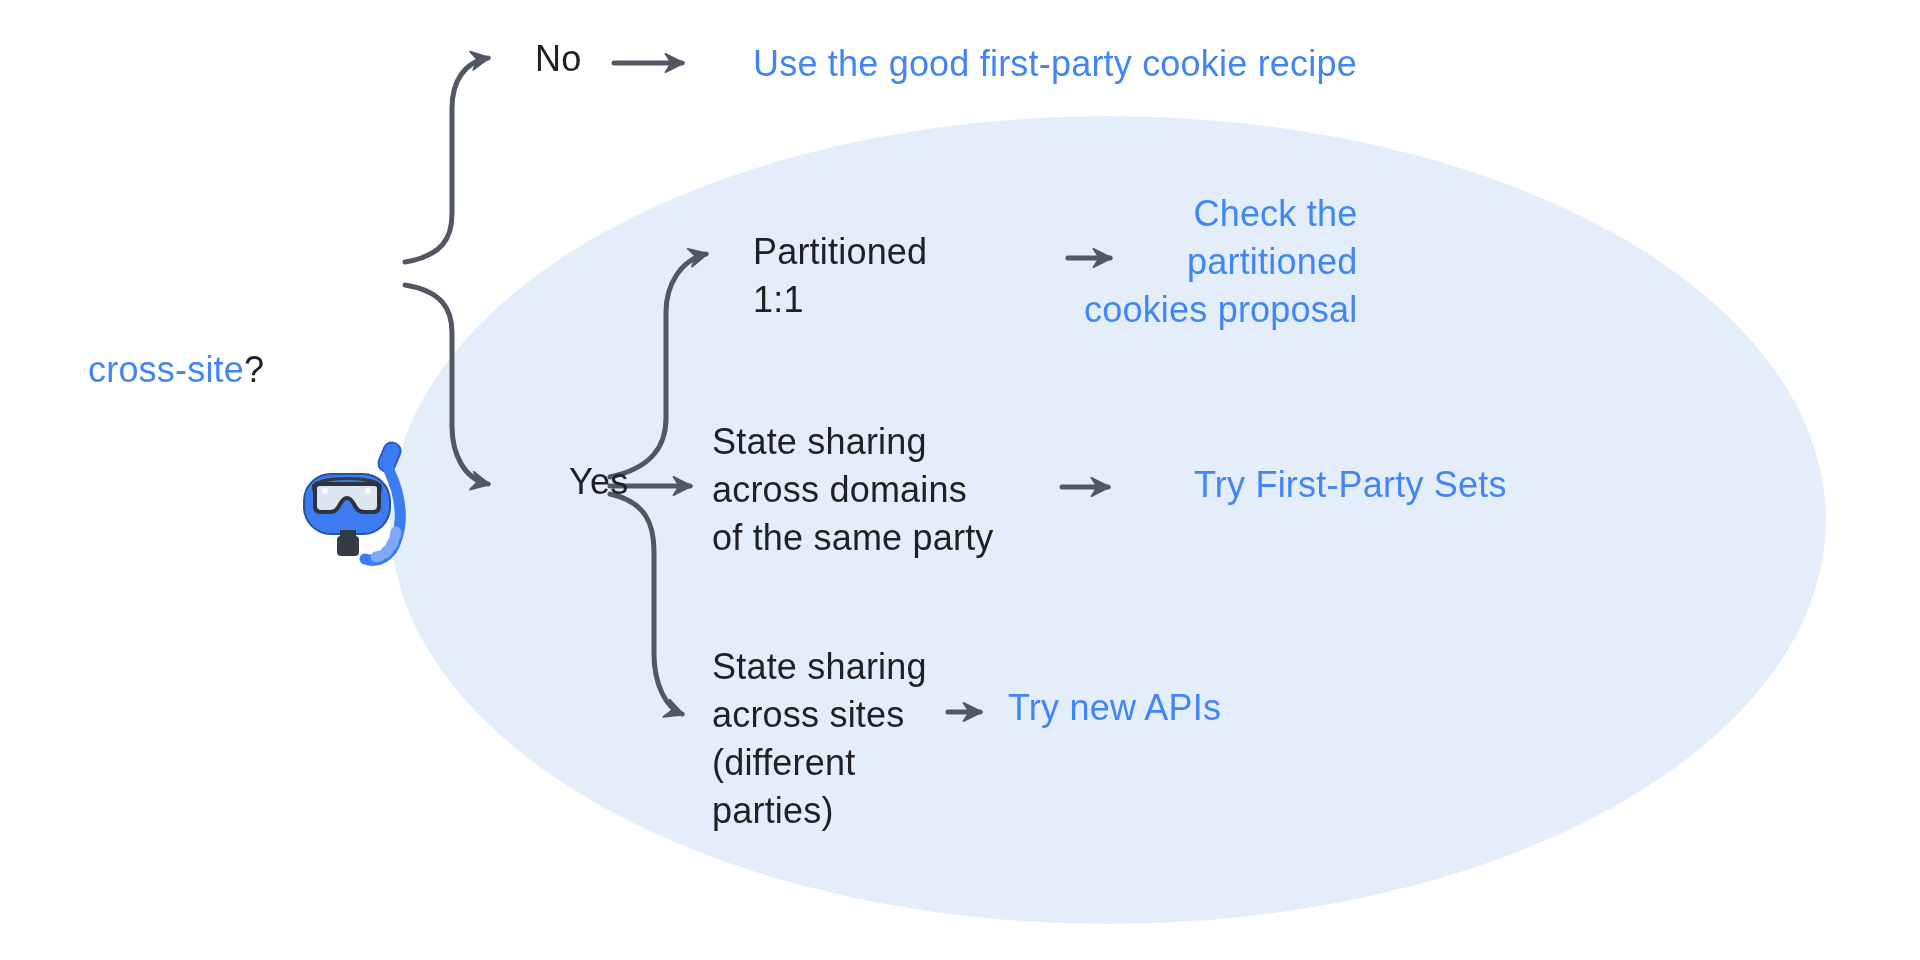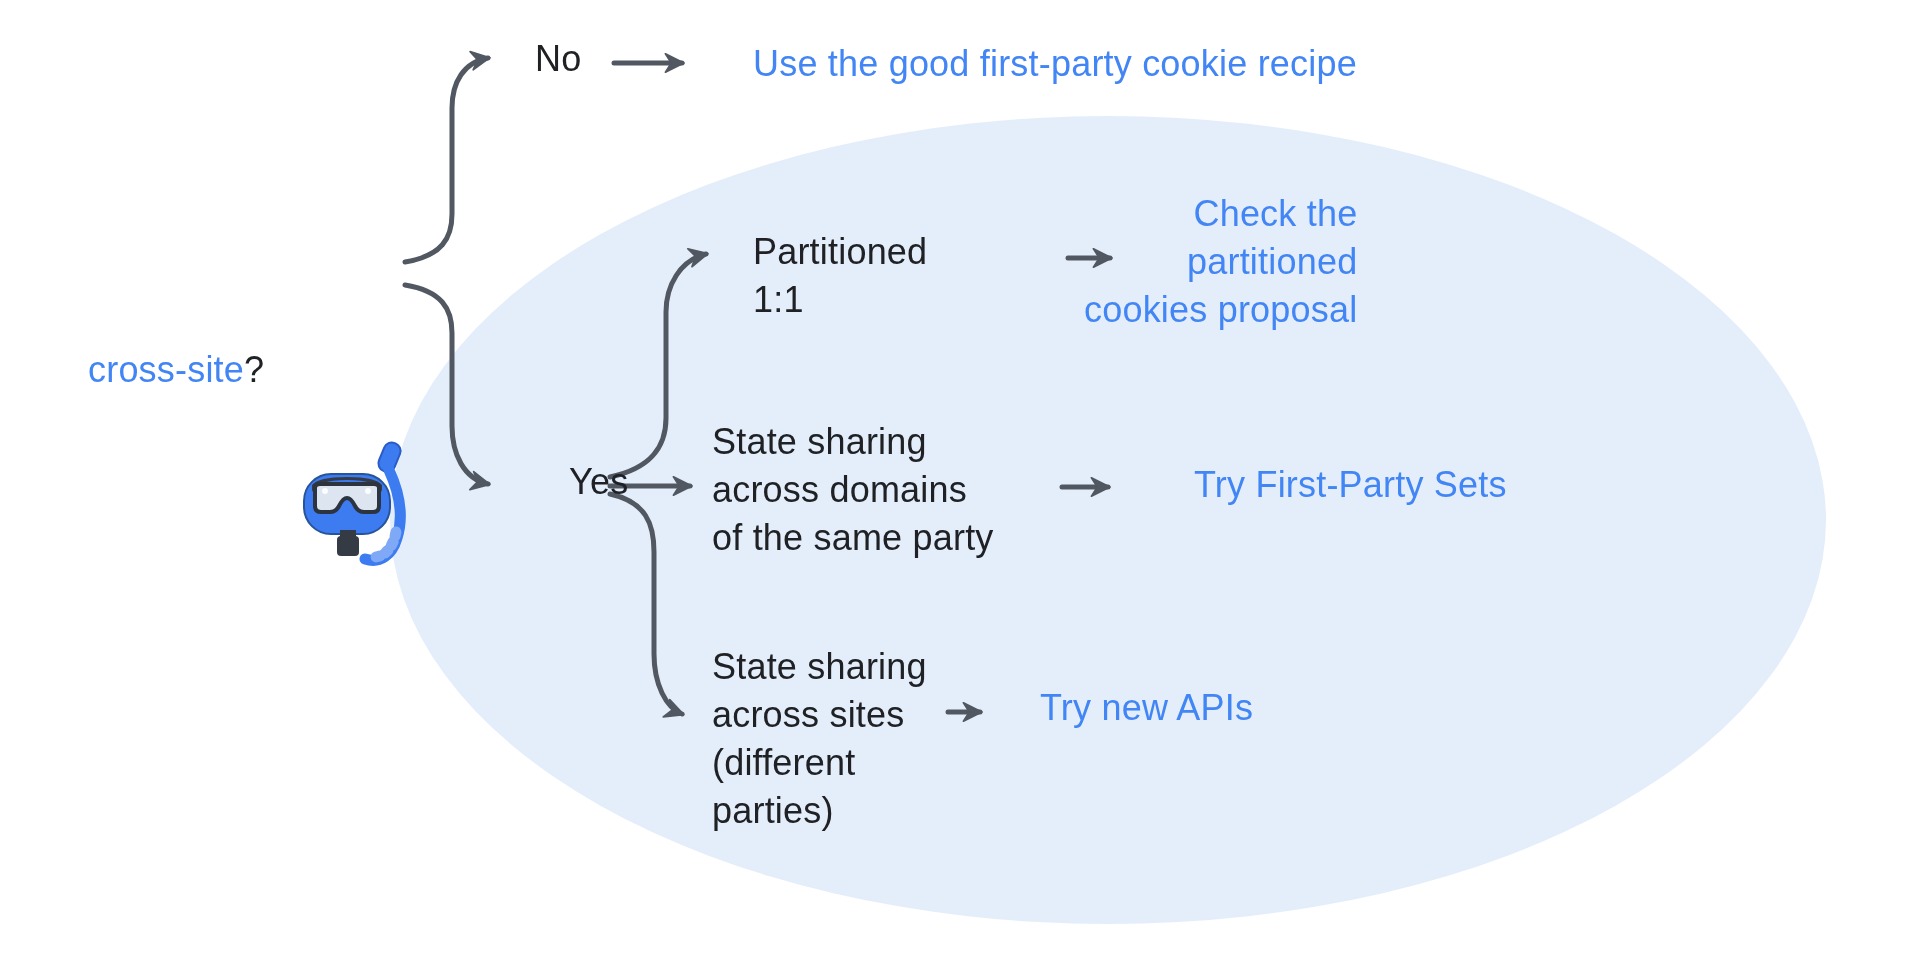--- a/index.html
+++ b/index.html
@@ -64,21 +64,21 @@
 
 <div class="txt" style="left:712px;top:418px;">State sharing
 across domains
 of the same party</div>
 <div class="txt link" style="left:1150px;top:461px;margin-left:44px;">Try First-Party Sets</div>
 
 <div class="txt" style="left:712px;top:643px;">State sharing
 across sites
 (different
 parties)</div>
-<div class="txt link" style="left:1040px;top:684px;">Try new APIs</div>
+<div class="txt link" style="left:1008px;top:684px;">Try new APIs</div>
 
 <svg class="mask-icon" width="130" height="150" viewBox="0 0 130 150" xmlns="http://www.w3.org/2000/svg">
 
   <rect x="89" y="4" width="17" height="30" rx="8" fill="#3D7BF0" stroke="#2a5cc8" stroke-width="2" transform="rotate(22 97 19)"></rect>
 
   <path d="M 97 32 C 108 56 112 78 105 100 C 100 117 88 126 73 121" fill="none" stroke="#3D7BF0" stroke-width="11" stroke-linecap="round"></path>
   <path d="M 104 94 C 101 110 92 120 80 119" fill="none" stroke="#7FA9F6" stroke-width="11" stroke-linecap="round" stroke-dasharray="4 6"></path>
 
   <rect x="12" y="36" width="86" height="60" rx="27" fill="#3D7BF0" stroke="#26549c" stroke-width="2"></rect>
 

